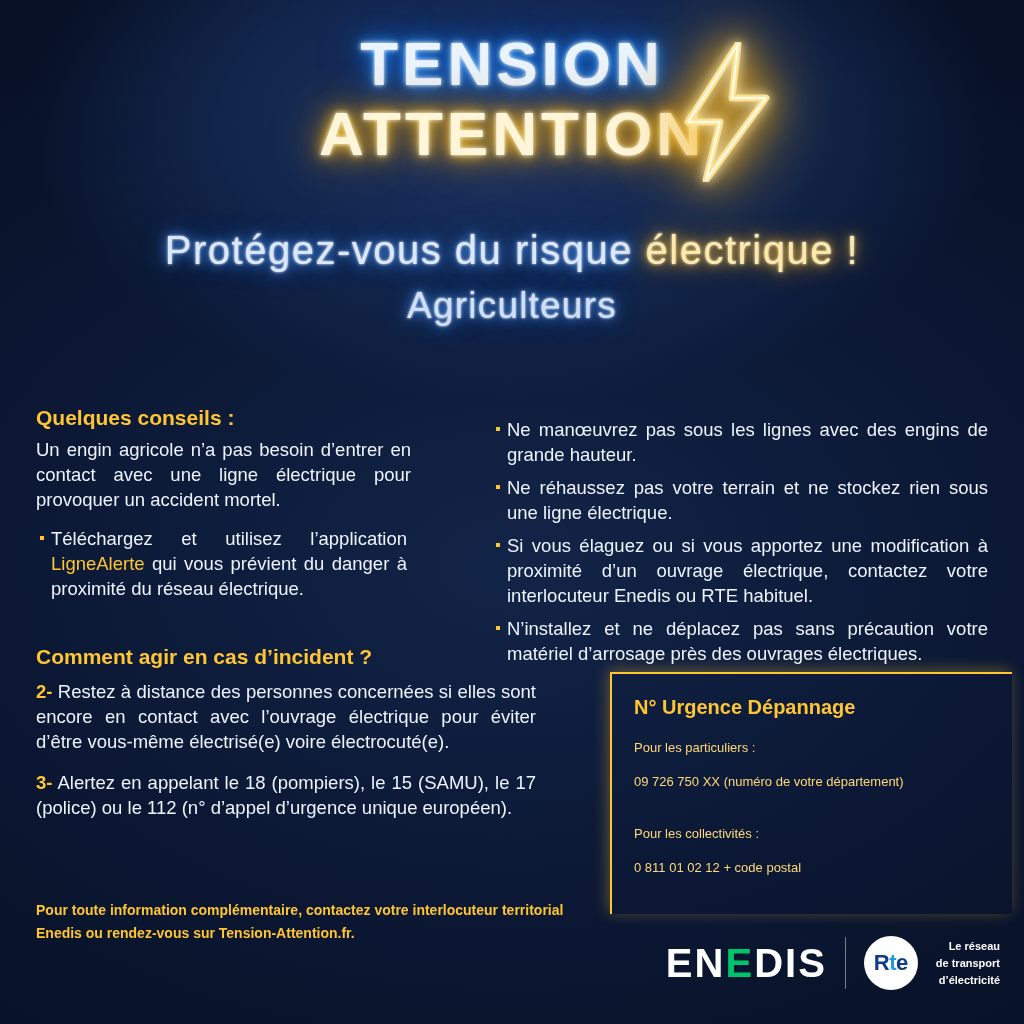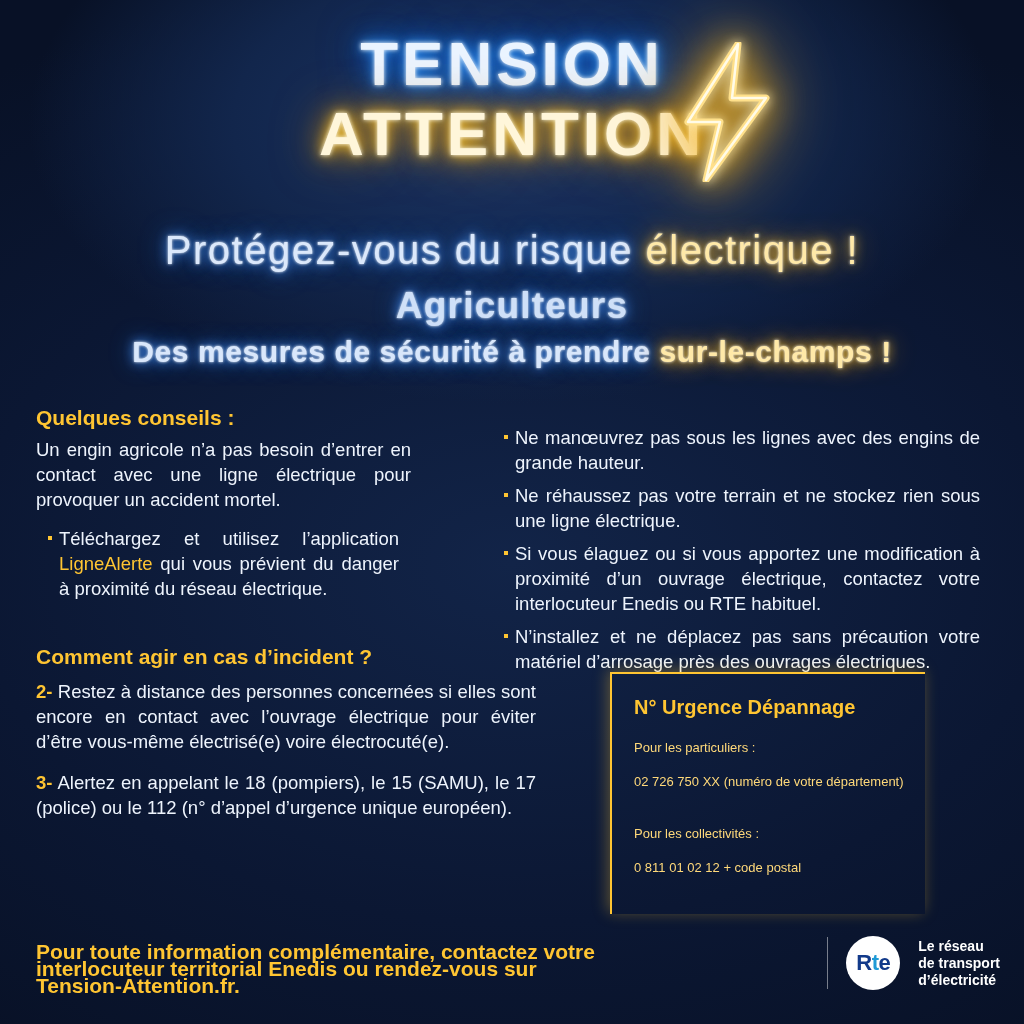--- a/index.html
+++ b/index.html
@@ -88,21 +88,21 @@
     text-shadow: 0 0 3px #ffffff, 0 0 12px #4f9bff, 0 0 26px #1c63cc;
     line-height: 50px;
   }
   .h-main .hl {
     color: #ffe9a8;
     text-shadow: 0 0 3px #fffaee, 0 0 12px #ffc736, 0 0 28px #e08e00;
   }
   .h-sub {
     margin-top: 10px;
     font-size: 37px;
-    font-weight: 700;
+    font-weight: 400;
     letter-spacing: 1.2px;
     color: #cfe0f8;
     text-shadow: 0 0 3px #ffffff, 0 0 12px #4f9bff, 0 0 24px #1c63cc;
   }
   .h-third {
     margin-top: 8px;
     font-size: 30px;
     font-weight: 700;
     letter-spacing: 0.6px;
     color: #d9e7fb;
@@ -150,21 +150,21 @@
   .bullets li::before {
     content: "";
     position: absolute;
     left: 0;
     top: 10px;
     width: 4px;
     height: 4px;
     background: #ffc532;
   }
   ul.bullets {
-    margin: 12px;
+    margin: 4px;
     padding: 0;
   }
   .link {
     color: #ffc532;
   }
 
   
   .incident {
     position: absolute;
     top: 644px;
@@ -185,21 +185,21 @@
   .step b {
     color: #ffc532;
     font-weight: 700;
   }
 
   
   .emergency {
     position: absolute;
     top: 672px;
     left: 610px;
-    width: 315px;
+    width: 402px;
     height: 242px;
     padding: 22px 18px 0 22px;
     box-sizing: border-box;
     border-top: 2px solid #ffc532;
     border-left: 2px solid #ffc532;
     box-shadow: -2px -2px 14px rgba(255,197,50,0.35);
   }
   .emergency h3 {
     margin: 0 0 16px 0;
     font-size: 20px;
@@ -213,25 +213,25 @@
     color: #ffd97a;
   }
   .emergency .gap {
     margin-top: 26px;
   }
 
   
   .footer-note {
     position: absolute;
     left: 36px;
-    top: 943px;
+    top: 899px;
     width: 570px;
     color: #ffc532;
-    font-size: 21px;
-    line-height: 17px;
+    font-size: 14px;
+    line-height: 23px;
     font-weight: 700;
   }
   .brands {
     position: absolute;
     right: 24px;
     top: 930px;
     height: 66px;
     display: flex;
     align-items: center;
     gap: 18px;
@@ -259,23 +259,24 @@
     font-size: 22px;
     font-weight: 700;
     display: flex;
     align-items: center;
     justify-content: center;
     letter-spacing: -0.5px;
   }
   .rte-badge .acc { color: #1f9ad6; }
   .rte-text {
     color: #ffffff;
-    font-size: 14px;
+    font-size: 11px;
     line-height: 17px;
     font-weight: 700;
+    text-align: right;
   }
 </style>
 </head>
 <body>
 
 <div class="poster">
 
   <div class="logo-wrap">
     <div class="logo-text logo-tension">TENSION</div>
     <div class="logo-text logo-attention">ATTENTION</div>
@@ -283,23 +284,20 @@
       <polygon points="66,2 16,80 48,80 34,138 94,56 60,56" fill="none" stroke="#ffe08a" stroke-width="7" stroke-linejoin="round"></polygon>
       <polygon points="66,2 16,80 48,80 34,138 94,56 60,56" fill="none" stroke="#fffbe8" stroke-width="2.5" stroke-linejoin="round"></polygon>
     </svg>
   </div>
 
   <div class="headlines">
     <div class="h-main">
       <span>Protégez-vous du risque </span><span class="hl">électrique !</span>
     </div>
     <div class="h-sub">Agriculteurs</div>
-    <div class="h-third">
-      <span>Des mesures de sécurité à prendre </span><span class="hl">sur-le-champs !</span>
-    </div>
   </div>
 
   <div class="col col-left">
     <div class="sec-title">Quelques conseils :</div>
     <div class="para">Un engin agricole n’a pas besoin d’entrer en contact avec une ligne électrique pour provoquer un accident mortel.</div>
     <ul class="bullets">
       <li><span>Téléchargez et utilisez l’application </span><span class="link">LigneAlerte</span><span> qui vous prévient du danger à proximité du réseau électrique.</span></li>
     </ul>
   </div>
 
@@ -318,28 +316,31 @@
       <b>2-</b><span> Restez à distance des personnes concernées si elles sont encore en contact avec l’ouvrage électrique pour éviter d’être vous-même électrisé(e) voire électrocuté(e).</span>
     </div>
     <div class="step">
       <b>3-</b><span> Alertez en appelant le 18 (pompiers), le 15 (SAMU), le 17 (police) ou le 112 (n° d’appel d’urgence unique européen).</span>
     </div>
   </div>
 
   <div class="emergency">
     <h3>N° Urgence Dépannage</h3>
     <p>Pour les particuliers :</p>
-    <p>02 726 750 XX (numéro de votre département)</p>
+    <p>09 726 750 XX (numéro de votre département)</p>
     <p class="gap">Pour les collectivités :</p>
     <p>0 811 01 02 12 + code postal</p>
   </div>
 
   <div class="footer-note">Pour toute information complémentaire,  contactez votre interlocuteur territorial Enedis ou rendez-vous sur Tension-Attention.fr.</div>
 
   <div class="brands">
+    <div class="enedis">
+      <span>EN</span><span class="e2">E</span><span>DIS</span>
+    </div>
     <div class="divider"></div>
     <div class="rte-badge">
       <span>R</span>
         <span class="acc">t</span>
         <span>e</span>
     </div>
     <div class="rte-text">
       <div>Le réseau</div>
       <div>de transport</div>
       <div>d’électricité</div>

